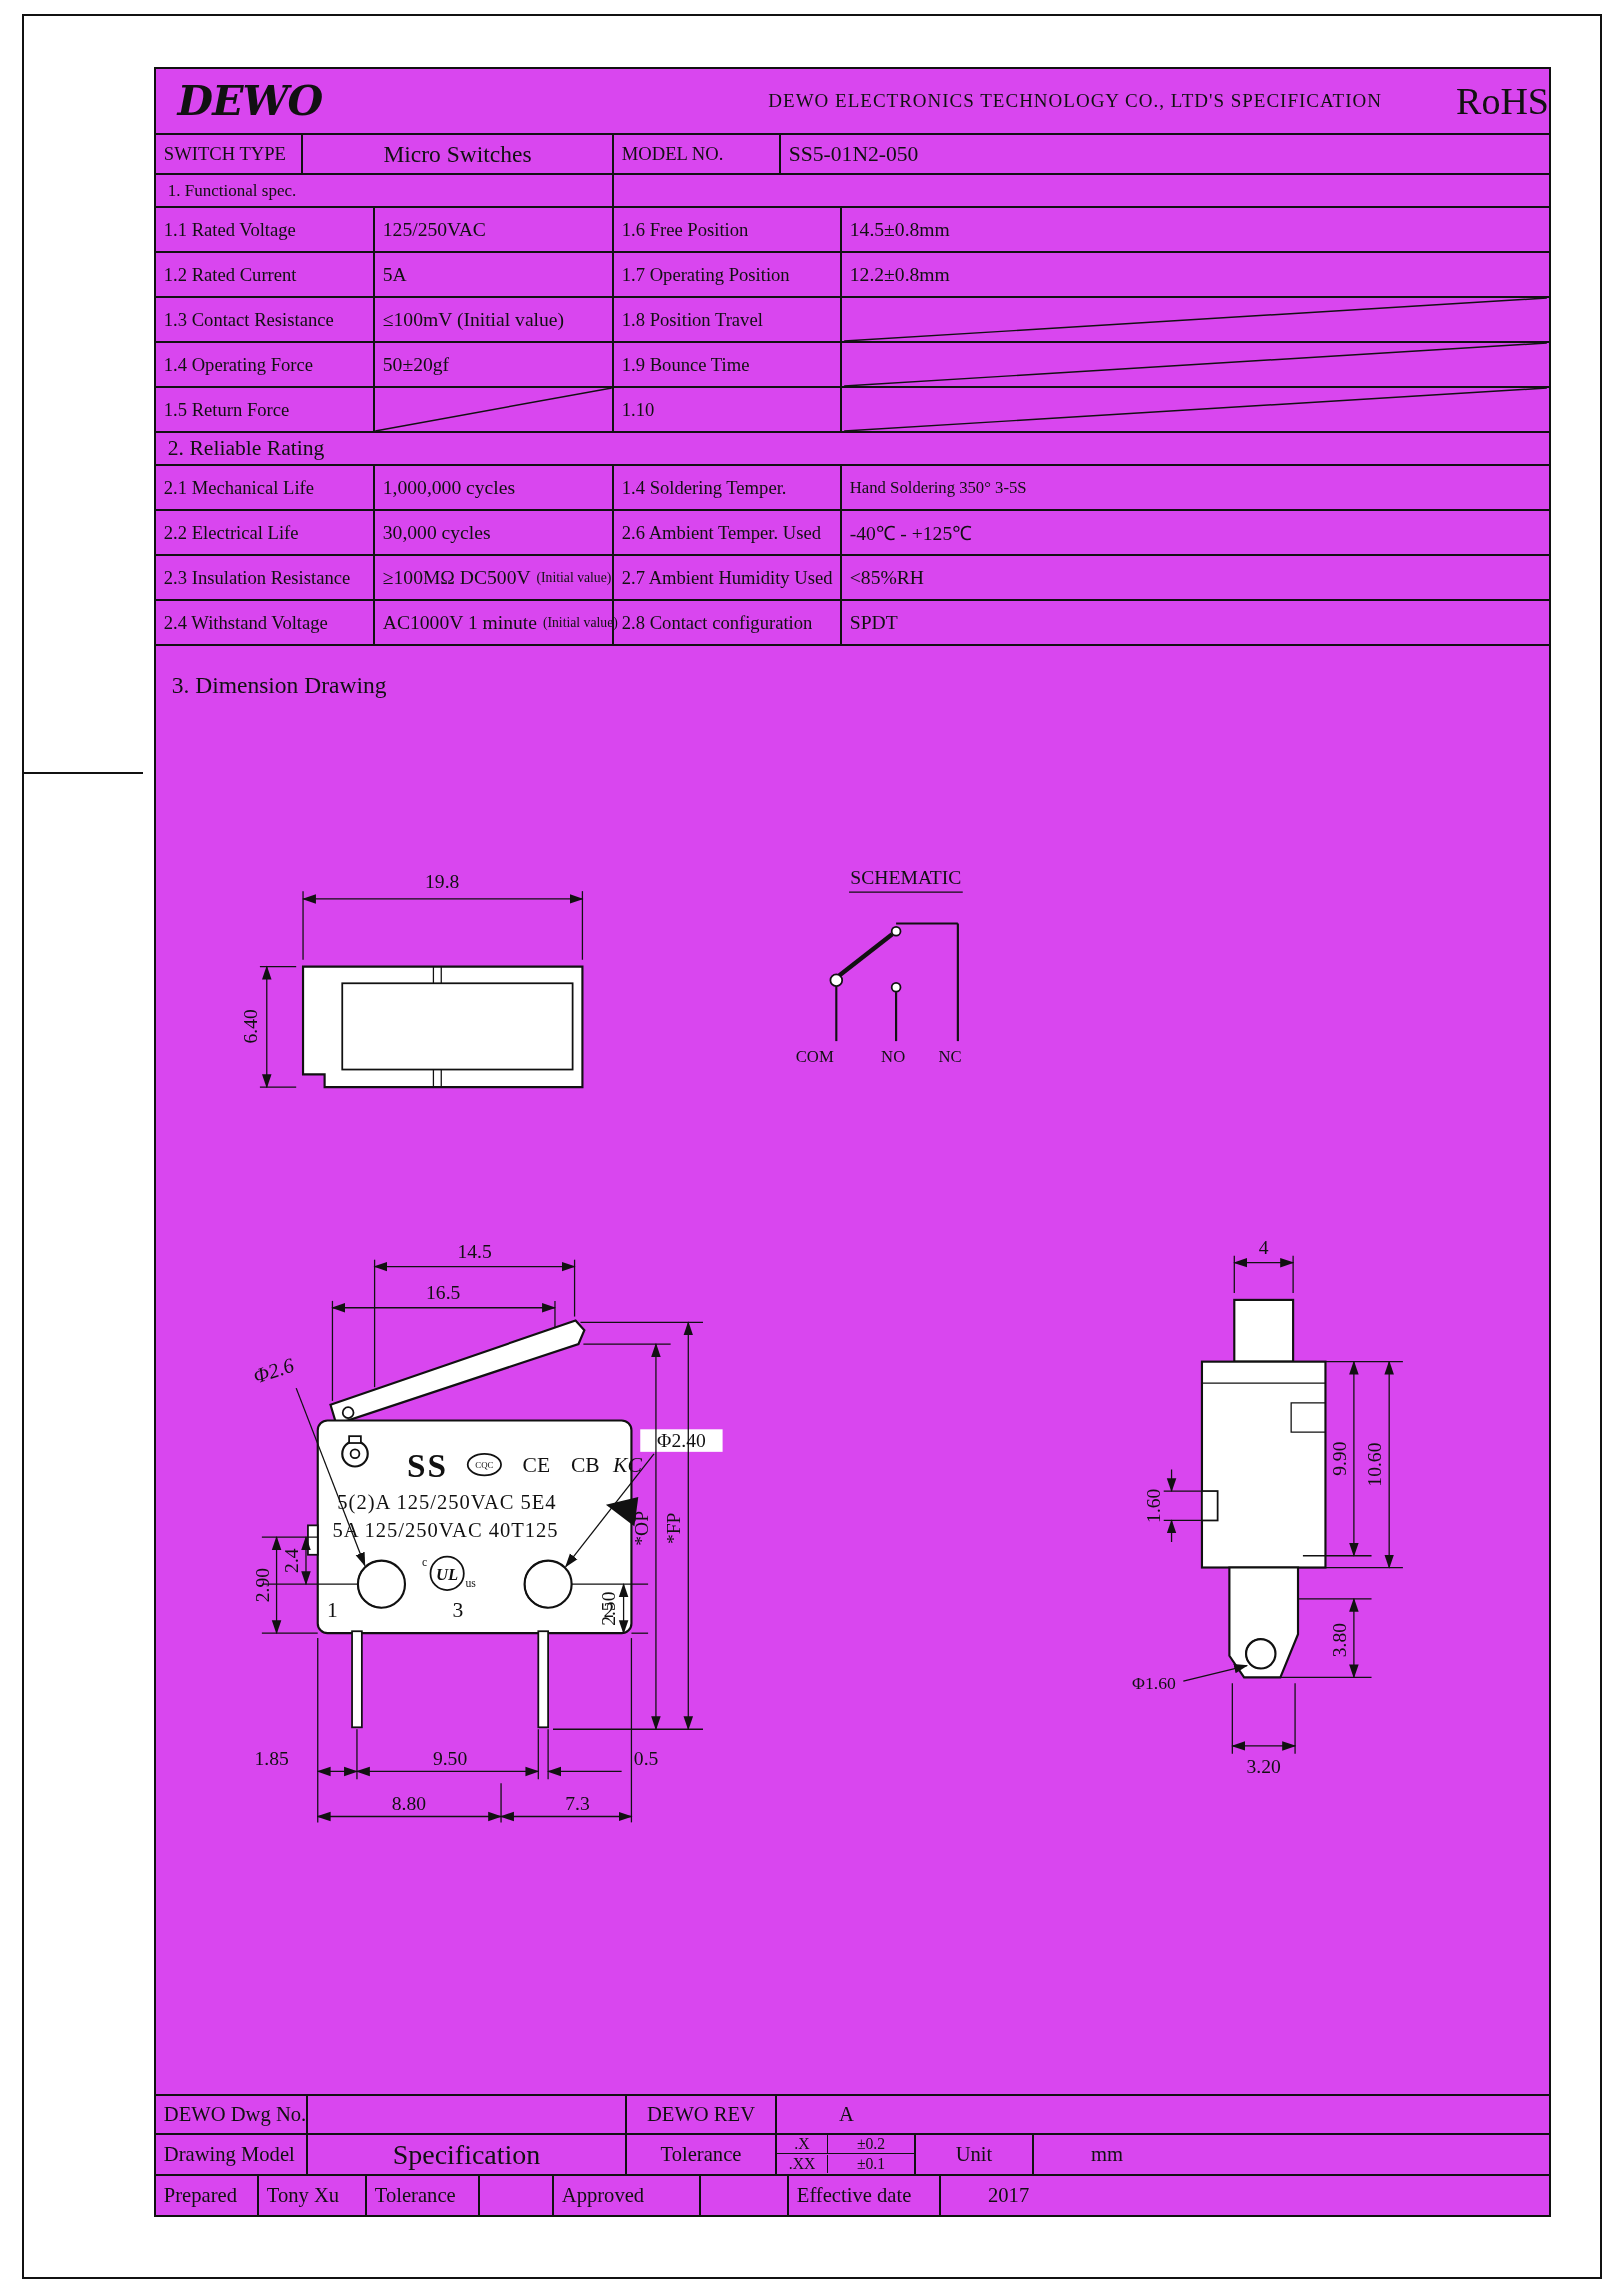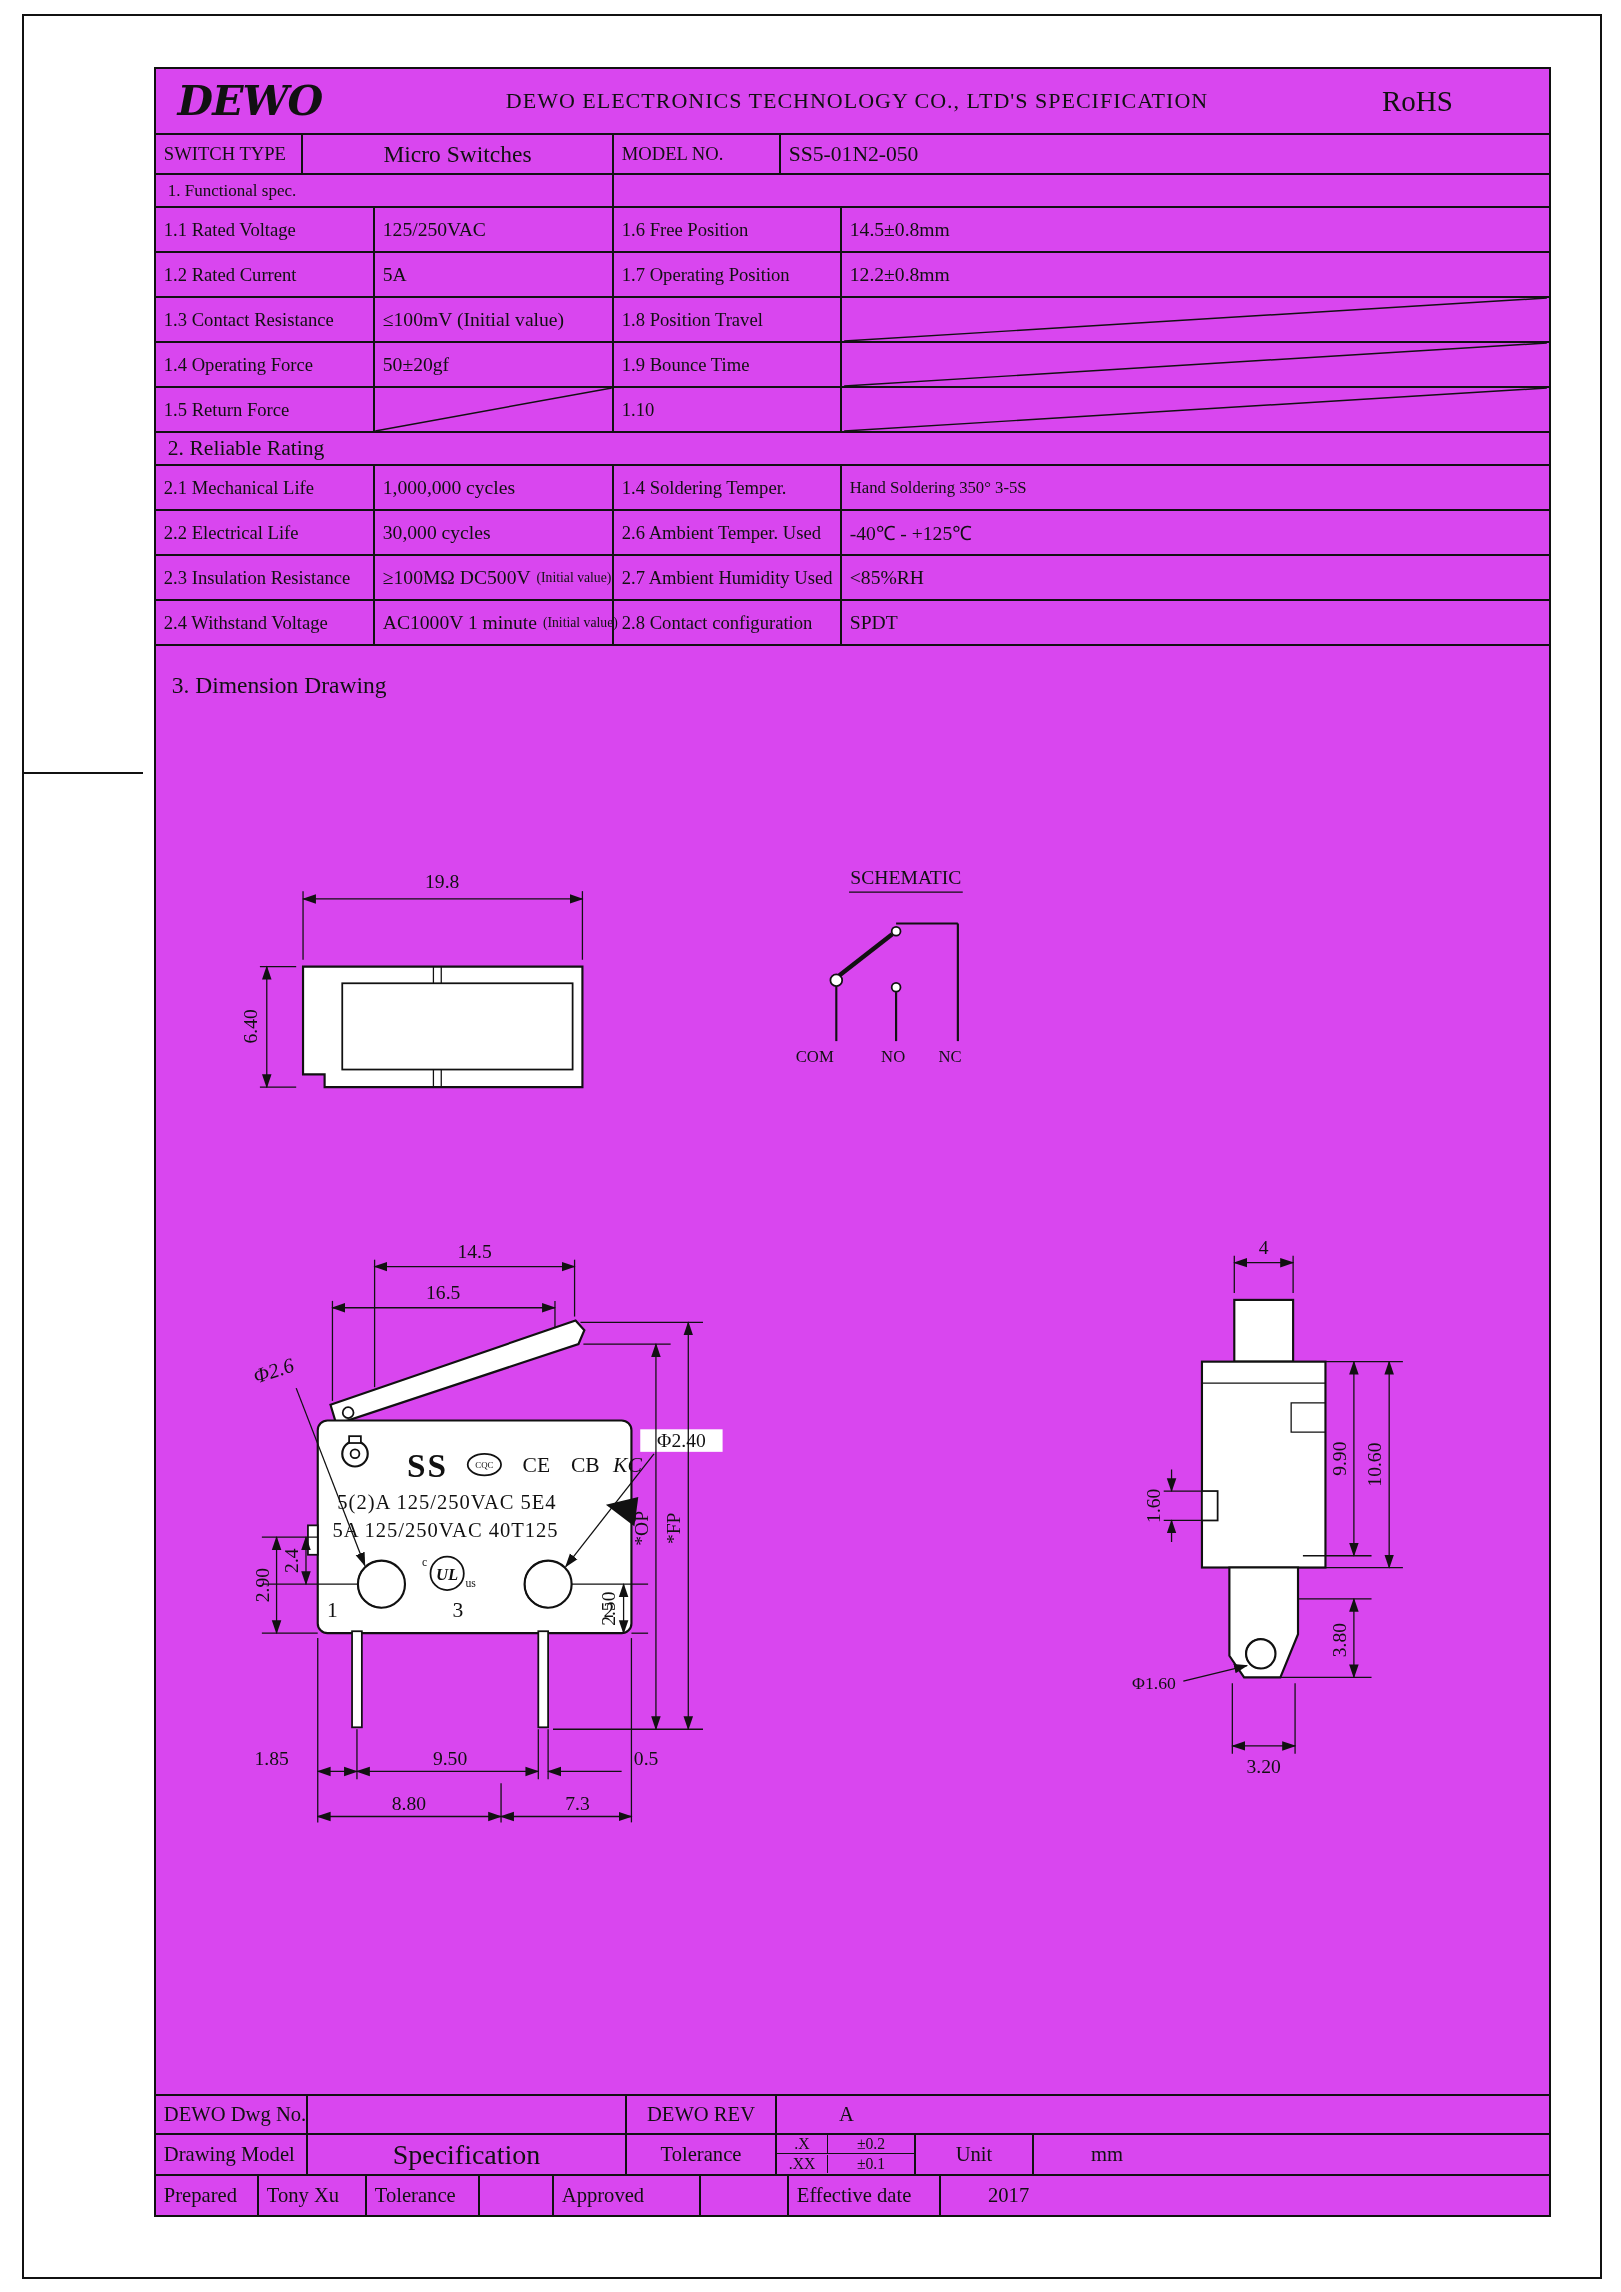--- a/index.html
+++ b/index.html
@@ -18,22 +18,22 @@
   .cell.last, .cell:last-child { border-right:none; }
   .val { font-size:19.6px; }
   .note { font-size:13.7px; margin-left:5.9px; }
   .small-val { font-size:16.7px; }
   .center { justify-content:center; text-align:center; }
 
   
   .hdr { height:66px; display:flex; align-items:center; border-bottom:2px solid #111; }
   .logo { width:176px; font-family:"DejaVu Serif", serif; font-style:italic; font-weight:bold;
           font-size:41px; padding-left:21.6px; letter-spacing:-1px; }
-  .hdr-title { flex:1; text-align:center; font-size:22px; letter-spacing:1px; }
-  .rohs { width:167px; text-align:left; font-size:29px; }
+  .hdr-title { flex:1; text-align:right; font-size:19px; letter-spacing:1px; }
+  .rohs { width:167px; text-align:right; font-size:38px; }
 
   .type-row { grid-template-columns:147px 311px 167px 1fr; height:40px; }
   .type-row .big { font-size:23.5px; }
   .model-val { font-size:21.6px; }
 
   .sec-row { height:33px; grid-template-columns:458px 1fr; }
   .sec-row .cell { font-size:17px; padding-left:11.8px; }
   .sec-row-plain { height:33px; grid-template-columns:1fr; }
   .sec-row-plain .cell { font-size:21.6px; padding-left:11.8px; }
 

